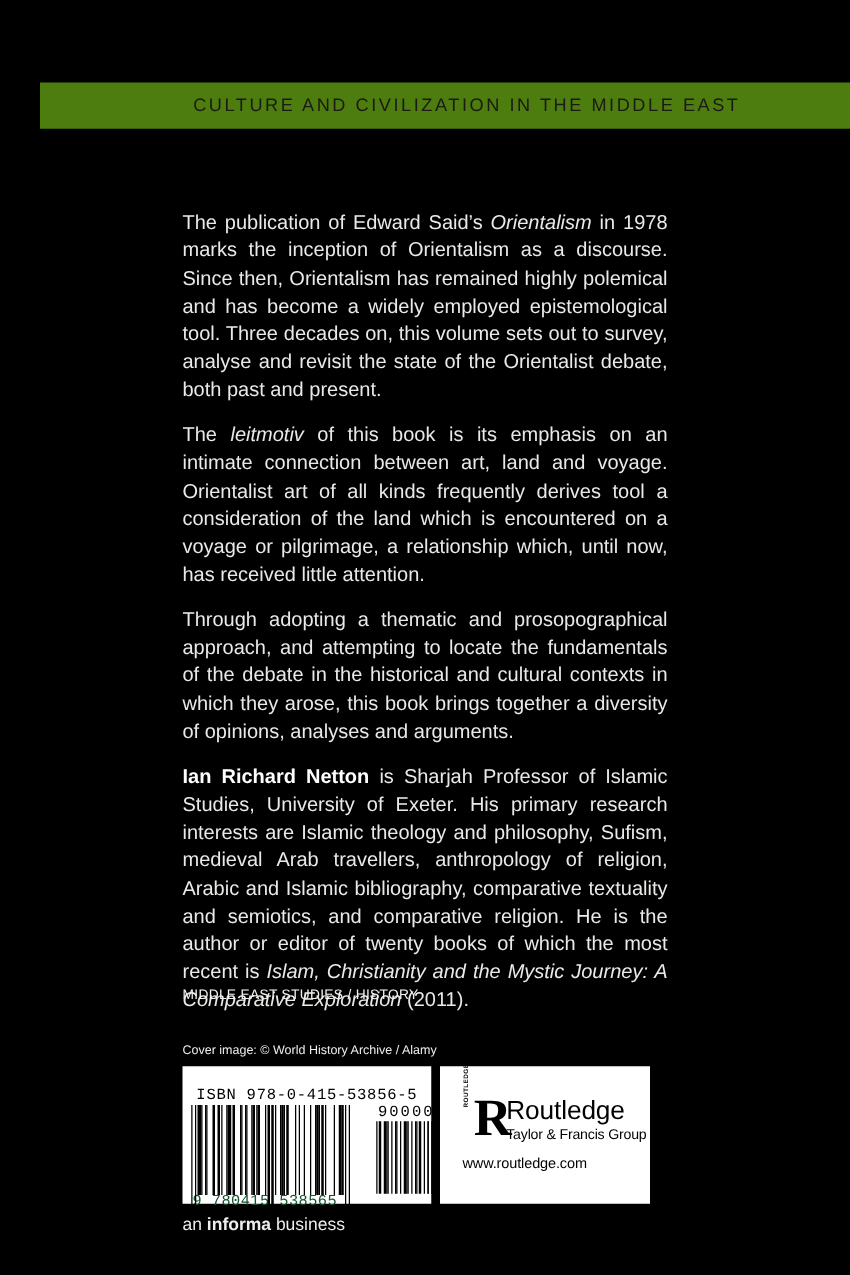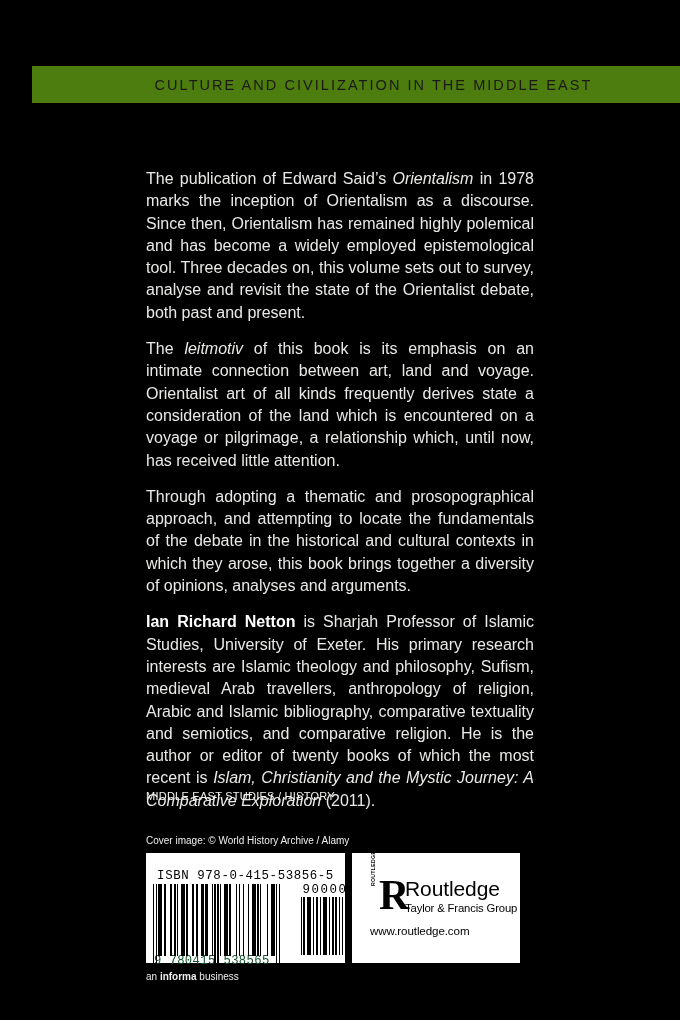--- a/index.html
+++ b/index.html
@@ -231,38 +231,38 @@
     margin-top: 9px;
     letter-spacing: -0.1px;
   }
 
   
   .informa {
     position: absolute;
     left: 146px;
     top: 971px;
     font-family: "Liberation Sans", sans-serif;
-    font-size: 10px;
+    font-size: 14px;
     color: #eeeeec;
     white-space: nowrap;
   }
   .informa b { font-weight: bold; }
 </style>
 </head>
 <body>
 
 <div id="cover">
 
   <div class="series-band">
     <span class="series-band-text">CULTURE AND CIVILIZATION IN THE MIDDLE EAST</span>
   </div>
 
   <div class="blurb" id="blurb">
       <p><span>The publication of Edward Said’s </span><i>Orientalism</i><span> in 1978 marks the inception of Orientalism as a discourse. Since then, Orientalism has remained highly polemical and has become a widely employed epistemological tool. Three decades on, this volume sets out to survey, analyse and revisit the state of the Orientalist debate, both past and present.</span></p>
-      <p><span>The </span><i>leitmotiv</i><span> of this book is its emphasis on an intimate connection between art, land and voyage. Orientalist art of all kinds frequently derives state a consideration of the land which is encountered on a voyage or pilgrimage, a relationship which, until now, has received little attention.</span></p>
+      <p><span>The </span><i>leitmotiv</i><span> of this book is its emphasis on an intimate connection between art, land and voyage. Orientalist art of all kinds frequently derives tool a consideration of the land which is encountered on a voyage or pilgrimage, a relationship which, until now, has received little attention.</span></p>
       <p><span>Through adopting a thematic and prosopographical approach, and attempting to locate the fundamentals of the debate in the historical and cultural contexts in which they arose, this book brings together a diversity of opinions, analyses and arguments.</span></p>
       <p><b>Ian Richard Netton</b><span> is Sharjah Professor of Islamic Studies, University of Exeter. His primary research interests are Islamic theology and philosophy, Sufism, medieval Arab travellers, anthropology of religion, Arabic and Islamic bibliography, comparative textuality and semiotics, and comparative religion. He is the author or editor of twenty books of which the most recent is </span><i>Islam, Christianity and the Mystic Journey: A Comparative Exploration</i><span> (2011).</span></p>
     </div>
 
   <div class="category">MIDDLE EAST STUDIES / HISTORY</div>
 
   <div class="credit">Cover image: © World History Archive / Alamy</div>
 
   <div class="barcode-box">
     <div class="isbn-line">ISBN 978-0-415-53856-5</div>

